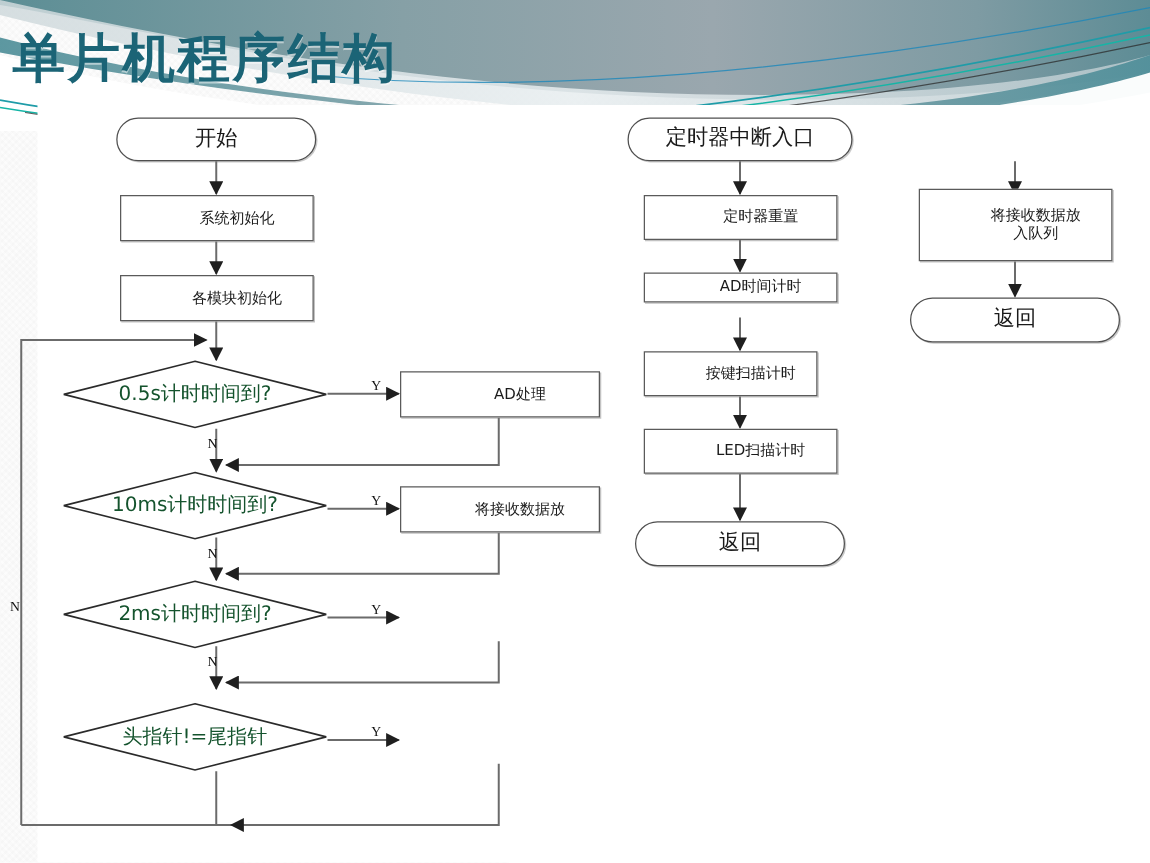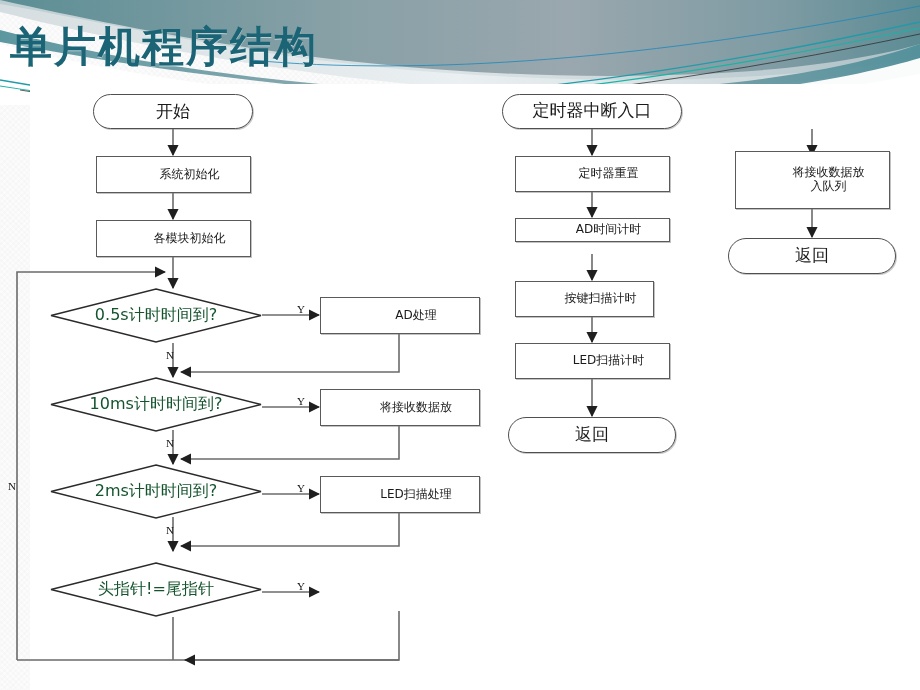--- a/index.html
+++ b/index.html
@@ -218,23 +218,20 @@
 
   <div class="diamond-wrap" style="left:50px;top:464px;width:212px;height:55px;">
     <svg width="212" height="55" viewBox="0 0 212 55">
       <polygon points="106,1 211,27.5 106,54 1,27.5" fill="#ffffff" stroke="#2a2a2a" stroke-width="1.3"></polygon>
     </svg>
     <div class="diamond-label">2ms计时时间到?</div>
   </div>
   <div class="yn" style="left:297px;top:482px;">Y</div>
   <div class="yn" style="left:166px;top:524px;">N</div>
 
-  <div class="node box" style="left:320px;top:476px;width:160px;height:37px;">
-    <span>LED扫描处理</span>
-  </div>
 
   <div class="diamond-wrap" style="left:50px;top:562px;width:212px;height:55px;">
     <svg width="212" height="55" viewBox="0 0 212 55">
       <polygon points="106,1 211,27.5 106,54 1,27.5" fill="#ffffff" stroke="#2a2a2a" stroke-width="1.3"></polygon>
     </svg>
     <div class="diamond-label">头指针!=尾指针</div>
   </div>
   <div class="yn" style="left:297px;top:580px;">Y</div>
 
 

